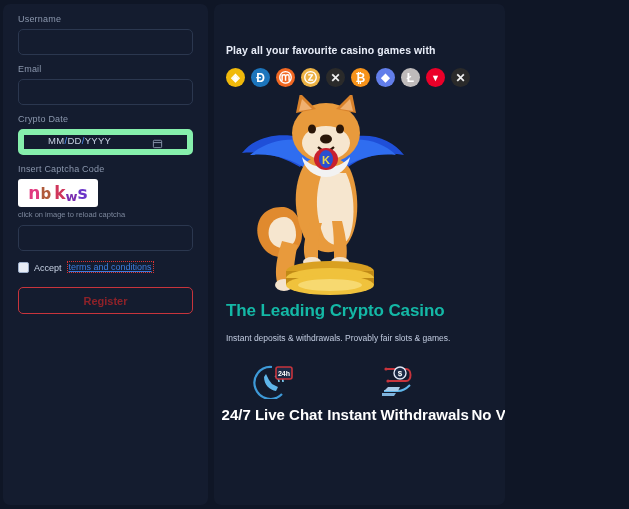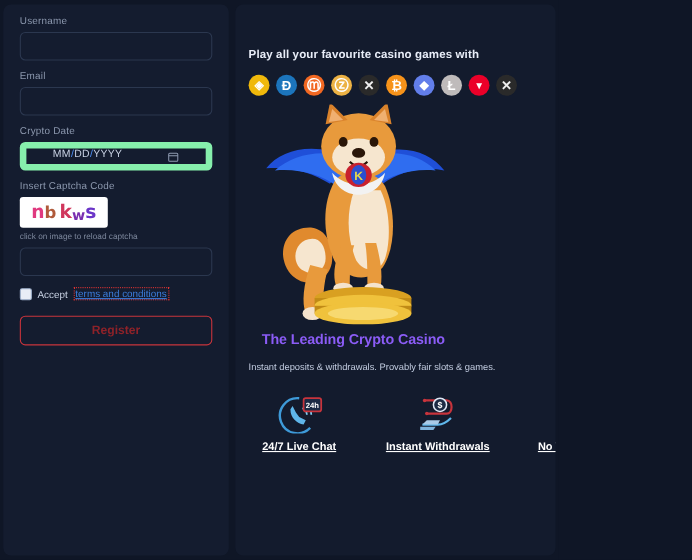--- a/index.html
+++ b/index.html
@@ -186,26 +186,25 @@
   }
 
   
   .mascot {
     margin-top: 8px;
     width: 190px;
     height: 200px;
     position: relative;
   }
   .promo-title {
-    font-size: 13px;
-    font-weight: bold;
-    color: #8b5cf6;
+    font-size: 17px;
+    font-weight: bold;
+    color: #14b8a6;
     margin-top: 6px;
     letter-spacing: -.1px;
-    margin-left: 12px;
   }
   .promo-sub {
     margin-top: 11px;
     text-align: center;
     font-size: 8.5px;
     color: #c2cce0;
     line-height: 1.55;
   }
   .features {
     display: flex;
@@ -214,26 +213,25 @@
     align-items: flex-start;
   }
   .feature {
     display: flex; flex-direction: column;
     align-items: center;
     width: 92px;
   }
   .feature-icon { height: 36px; display:flex; align-items:center; justify-content:center; }
   .feature-label {
     margin-top: 7px;
-    font-size: 10px;
+    font-size: 15px;
     font-weight: bold;
     color: #ffffff;
     text-align: center;
     white-space: nowrap;
-    text-decoration: underline;
   }
 </style>
 </head>
 <body>
 
 <div class="page">
 
   <div class="form-panel">
 
     

